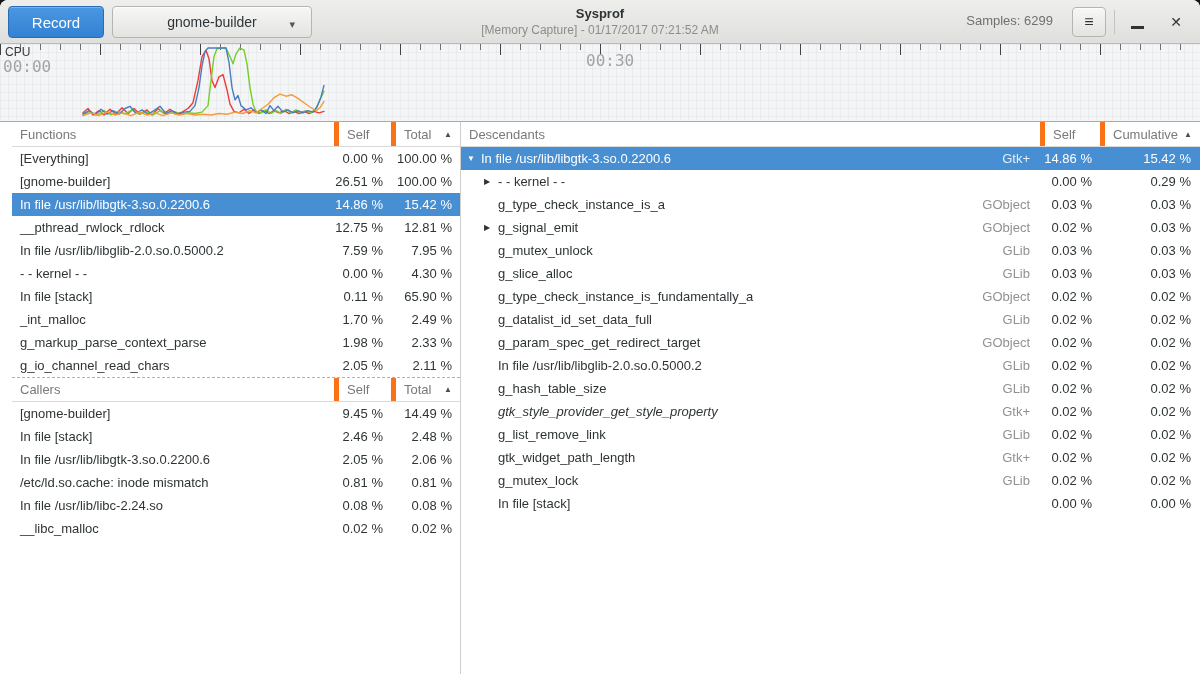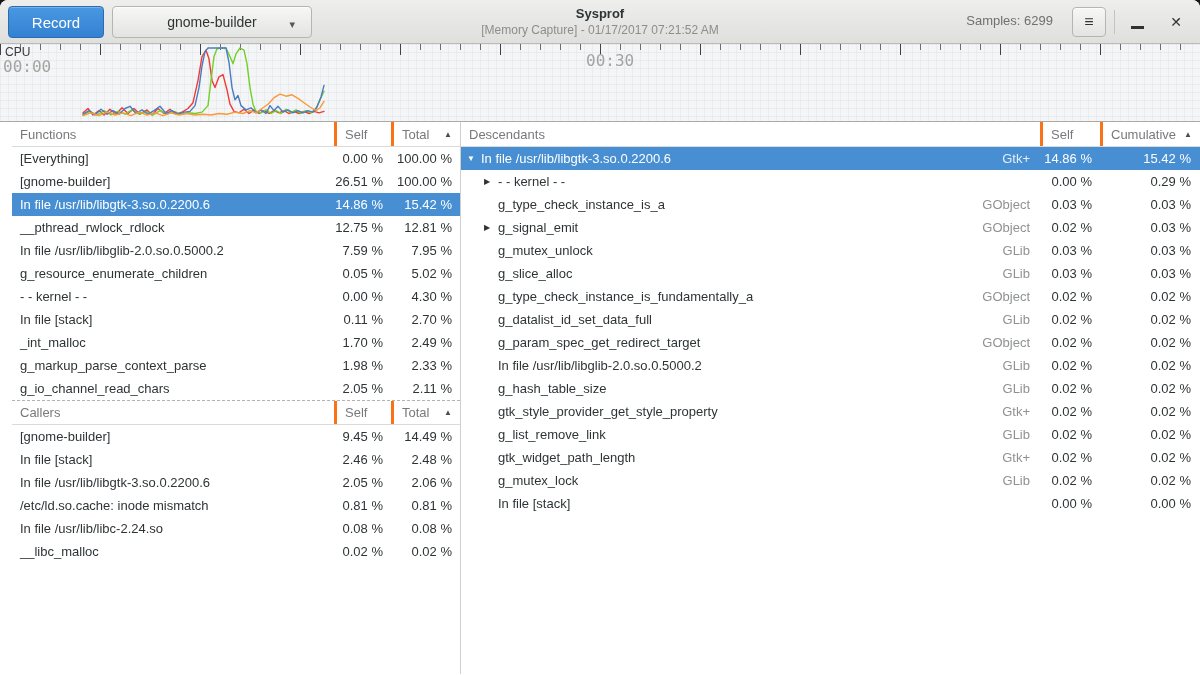--- a/index.html
+++ b/index.html
@@ -38,21 +38,21 @@
   .t1 { left:586px; top:7px; }
 
   
   .content { display:flex; height:552px; background:#ffffff;margin-left:12px; }
   .left-pane { width:449px; border-right:1px solid #cfcfcd; }
   .right-pane { flex:1; }
 
   .tree-header { display:flex; height:25px; border-bottom:1px solid #dadad8; background:#ffffff; cursor:pointer; }
   .tree-header .hcell { font-size:13px; color:#77797c; display:flex; align-items:center; padding:0 8px; }
   .hc-name { flex:1; }
-  .hc-num { justify-content:flex-start; border-left:3px solid #f97316; }
+  .hc-num { justify-content:flex-start; border-left:5px solid #f97316; }
   .hc-self-l { width:57px; }
   .hc-total-l { width:69px; }
   .hc-self-r { width:60px; }
   .hc-total-r { width:100px; }
   .sort-arrow { margin-left:auto; font-size:8px; color:#4a4e51; }
   .dashed-top { border-top:1px dashed #b2b2b0; }
 
   .row { display:flex; height:23px; align-items:center; font-size:13px; color:#2e3436; cursor:pointer; background:#ffffff; }
   .row.selected { background:#478fd2; color:#ffffff; }
   .cell-name { flex:1; padding-left:8px; white-space:nowrap; overflow:hidden; display:flex; align-items:center; }
@@ -198,33 +198,28 @@
             <div class="cell-name">__pthread_rwlock_rdlock</div>
             <div class="cell-num cn-self-l">12.75 %</div>
             <div class="cell-num cn-total-l">12.81 %</div>
           </div>
           <div class="row">
             <div class="cell-name">In file /usr/lib/libglib-2.0.so.0.5000.2</div>
             <div class="cell-num cn-self-l">7.59 %</div>
             <div class="cell-num cn-total-l">7.95 %</div>
           </div>
           <div class="row">
-            <div class="cell-name">g_resource_enumerate_children</div>
-            <div class="cell-num cn-self-l">0.05 %</div>
-            <div class="cell-num cn-total-l">5.02 %</div>
-          </div>
-          <div class="row">
             <div class="cell-name">- - kernel - -</div>
             <div class="cell-num cn-self-l">0.00 %</div>
             <div class="cell-num cn-total-l">4.30 %</div>
           </div>
           <div class="row">
             <div class="cell-name">In file [stack]</div>
             <div class="cell-num cn-self-l">0.11 %</div>
-            <div class="cell-num cn-total-l">2.70 %</div>
+            <div class="cell-num cn-total-l">65.90 %</div>
           </div>
           <div class="row">
             <div class="cell-name">_int_malloc</div>
             <div class="cell-num cn-self-l">1.70 %</div>
             <div class="cell-num cn-total-l">2.49 %</div>
           </div>
           <div class="row">
             <div class="cell-name">g_markup_parse_context_parse</div>
             <div class="cell-num cn-self-l">1.98 %</div>
             <div class="cell-num cn-total-l">2.33 %</div>
@@ -381,21 +376,21 @@
           <div class="row">
             <div class="cell-name" style="padding-left: 23px;">
               <span class="expander"></span>
               <span>g_hash_table_size</span>
             </div>
             <div class="badge">GLib</div>
             <div class="cell-num cn-self-r">0.02 %</div>
             <div class="cell-num cn-total-r">0.02 %</div>
           </div>
           <div class="row">
-            <div class="cell-name" style="padding-left: 23px;">
+            <div class="cell-name" style="padding-left: 23px; font-style: italic;">
               <span class="expander"></span>
               <span>gtk_style_provider_get_style_property</span>
             </div>
             <div class="badge">Gtk+</div>
             <div class="cell-num cn-self-r">0.02 %</div>
             <div class="cell-num cn-total-r">0.02 %</div>
           </div>
           <div class="row">
             <div class="cell-name" style="padding-left: 23px;">
               <span class="expander"></span>

